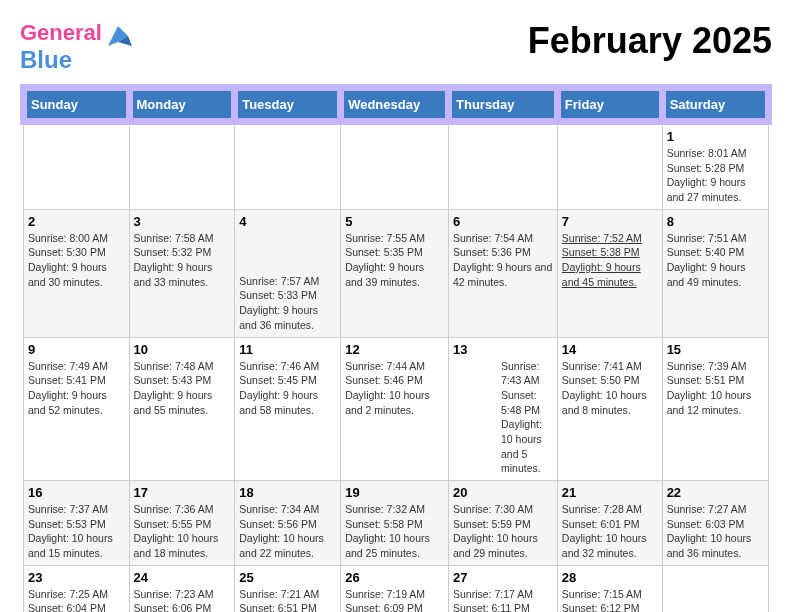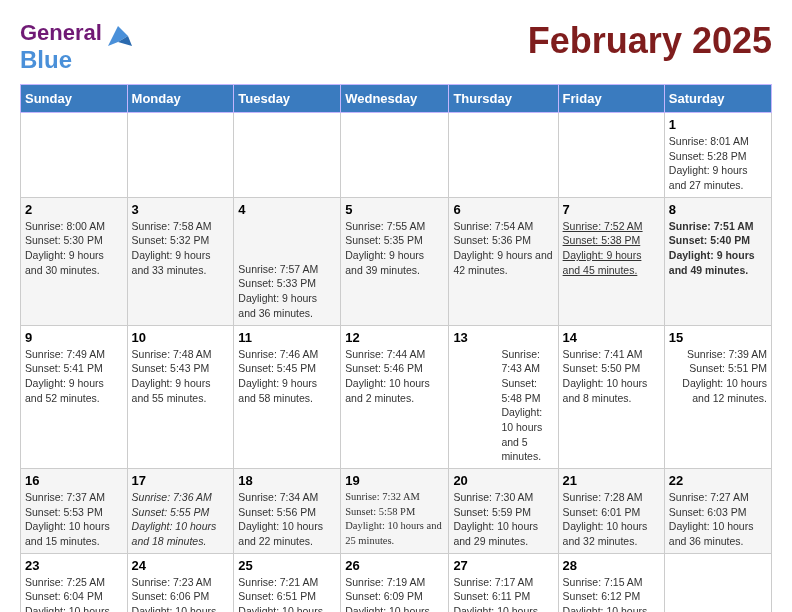--- a/index.html
+++ b/index.html
@@ -16,53 +16,53 @@
       align-items: flex-start;
       margin-bottom: 10px;
     }
     .logo {
       display: flex;
       align-items: center;
     }
     .logo-text-general {
       font-size: 22px;
       font-weight: bold;
-      color: #701a75;
+      color: #ec4899;
     }
     .logo-text-blue {
       font-size: 24px;
       font-weight: bold;
       color: #4a90d9;
     }
     .title-area {
       text-align: right;
     }
     .month-title {
       font-size: 36px;
       font-weight: bold;
-      color: #7f1d1d;
+      color: #000000;
       margin-left: 12px;
     }
     .location-title {
       font-size: 16px;
       color: #555;
     }
     .calendar {
       width: 100%;
       border-collapse: collapse;
       font-size: 11px;
     }
     .calendar thead th {
       background-color: #3a7bbf;
       color: white;
       padding: 6px 4px;
       text-align: left;
       font-size: 13px;
       font-weight: bold;
-      border: 1px solid #c4b5fd;
+      border: 7px solid #c4b5fd;
     }
     .calendar tbody td {
       border: 1px solid #ccc;
       vertical-align: top;
       padding: 4px;
       width: 110px;
       min-height: 80px;
       background: #fff;
     }
     .calendar tbody tr:nth-child(even) td {
@@ -163,21 +163,21 @@
 Daylight: 9 hours and 42 minutes.</div>
         </td>
         <td>
           <span class="day-number">7</span>
           <div class="day-info" style="white-space: pre-line; text-decoration: underline;">Sunrise: 7:52 AM
 Sunset: 5:38 PM
 Daylight: 9 hours and 45 minutes.</div>
         </td>
         <td>
           <span class="day-number">8</span>
-          <div class="day-info" style="white-space: pre-line; font-weight: bold;">Sunrise: 7:51 AM
+          <div class="day-info" style="white-space: pre-line;">Sunrise: 7:51 AM
 Sunset: 5:40 PM
 Daylight: 9 hours and 49 minutes.</div>
         </td>
       </tr>
       <tr>
         <td>
           <span class="day-number">9</span>
           <div class="day-info" style="white-space: pre-line;">Sunrise: 7:49 AM
 Sunset: 5:41 PM
 Daylight: 9 hours and 52 minutes.</div>
@@ -207,47 +207,47 @@
 Daylight: 10 hours and 5 minutes.</div>
         </td>
         <td>
           <span class="day-number">14</span>
           <div class="day-info" style="white-space: pre-line;">Sunrise: 7:41 AM
 Sunset: 5:50 PM
 Daylight: 10 hours and 8 minutes.</div>
         </td>
         <td>
           <span class="day-number">15</span>
-          <div class="day-info" style="white-space: pre-line; text-align: right;">Sunrise: 7:39 AM
+          <div class="day-info" style="white-space: pre-line;">Sunrise: 7:39 AM
 Sunset: 5:51 PM
 Daylight: 10 hours and 12 minutes.</div>
         </td>
       </tr>
       <tr>
         <td>
           <span class="day-number">16</span>
           <div class="day-info" style="white-space: pre-line;">Sunrise: 7:37 AM
 Sunset: 5:53 PM
 Daylight: 10 hours and 15 minutes.</div>
         </td>
         <td>
           <span class="day-number">17</span>
-          <div class="day-info" style="white-space: pre-line; font-style: italic;">Sunrise: 7:36 AM
+          <div class="day-info" style="white-space: pre-line;">Sunrise: 7:36 AM
 Sunset: 5:55 PM
 Daylight: 10 hours and 18 minutes.</div>
         </td>
         <td>
           <span class="day-number">18</span>
           <div class="day-info" style="white-space: pre-line;">Sunrise: 7:34 AM
 Sunset: 5:56 PM
 Daylight: 10 hours and 22 minutes.</div>
         </td>
         <td>
           <span class="day-number">19</span>
-          <div class="day-info" style="white-space: pre-line; font-family: Liberation Serif, serif;">Sunrise: 7:32 AM
+          <div class="day-info" style="white-space: pre-line;">Sunrise: 7:32 AM
 Sunset: 5:58 PM
 Daylight: 10 hours and 25 minutes.</div>
         </td>
         <td>
           <span class="day-number">20</span>
           <div class="day-info" style="white-space: pre-line;">Sunrise: 7:30 AM
 Sunset: 5:59 PM
 Daylight: 10 hours and 29 minutes.</div>
         </td>
         <td>

